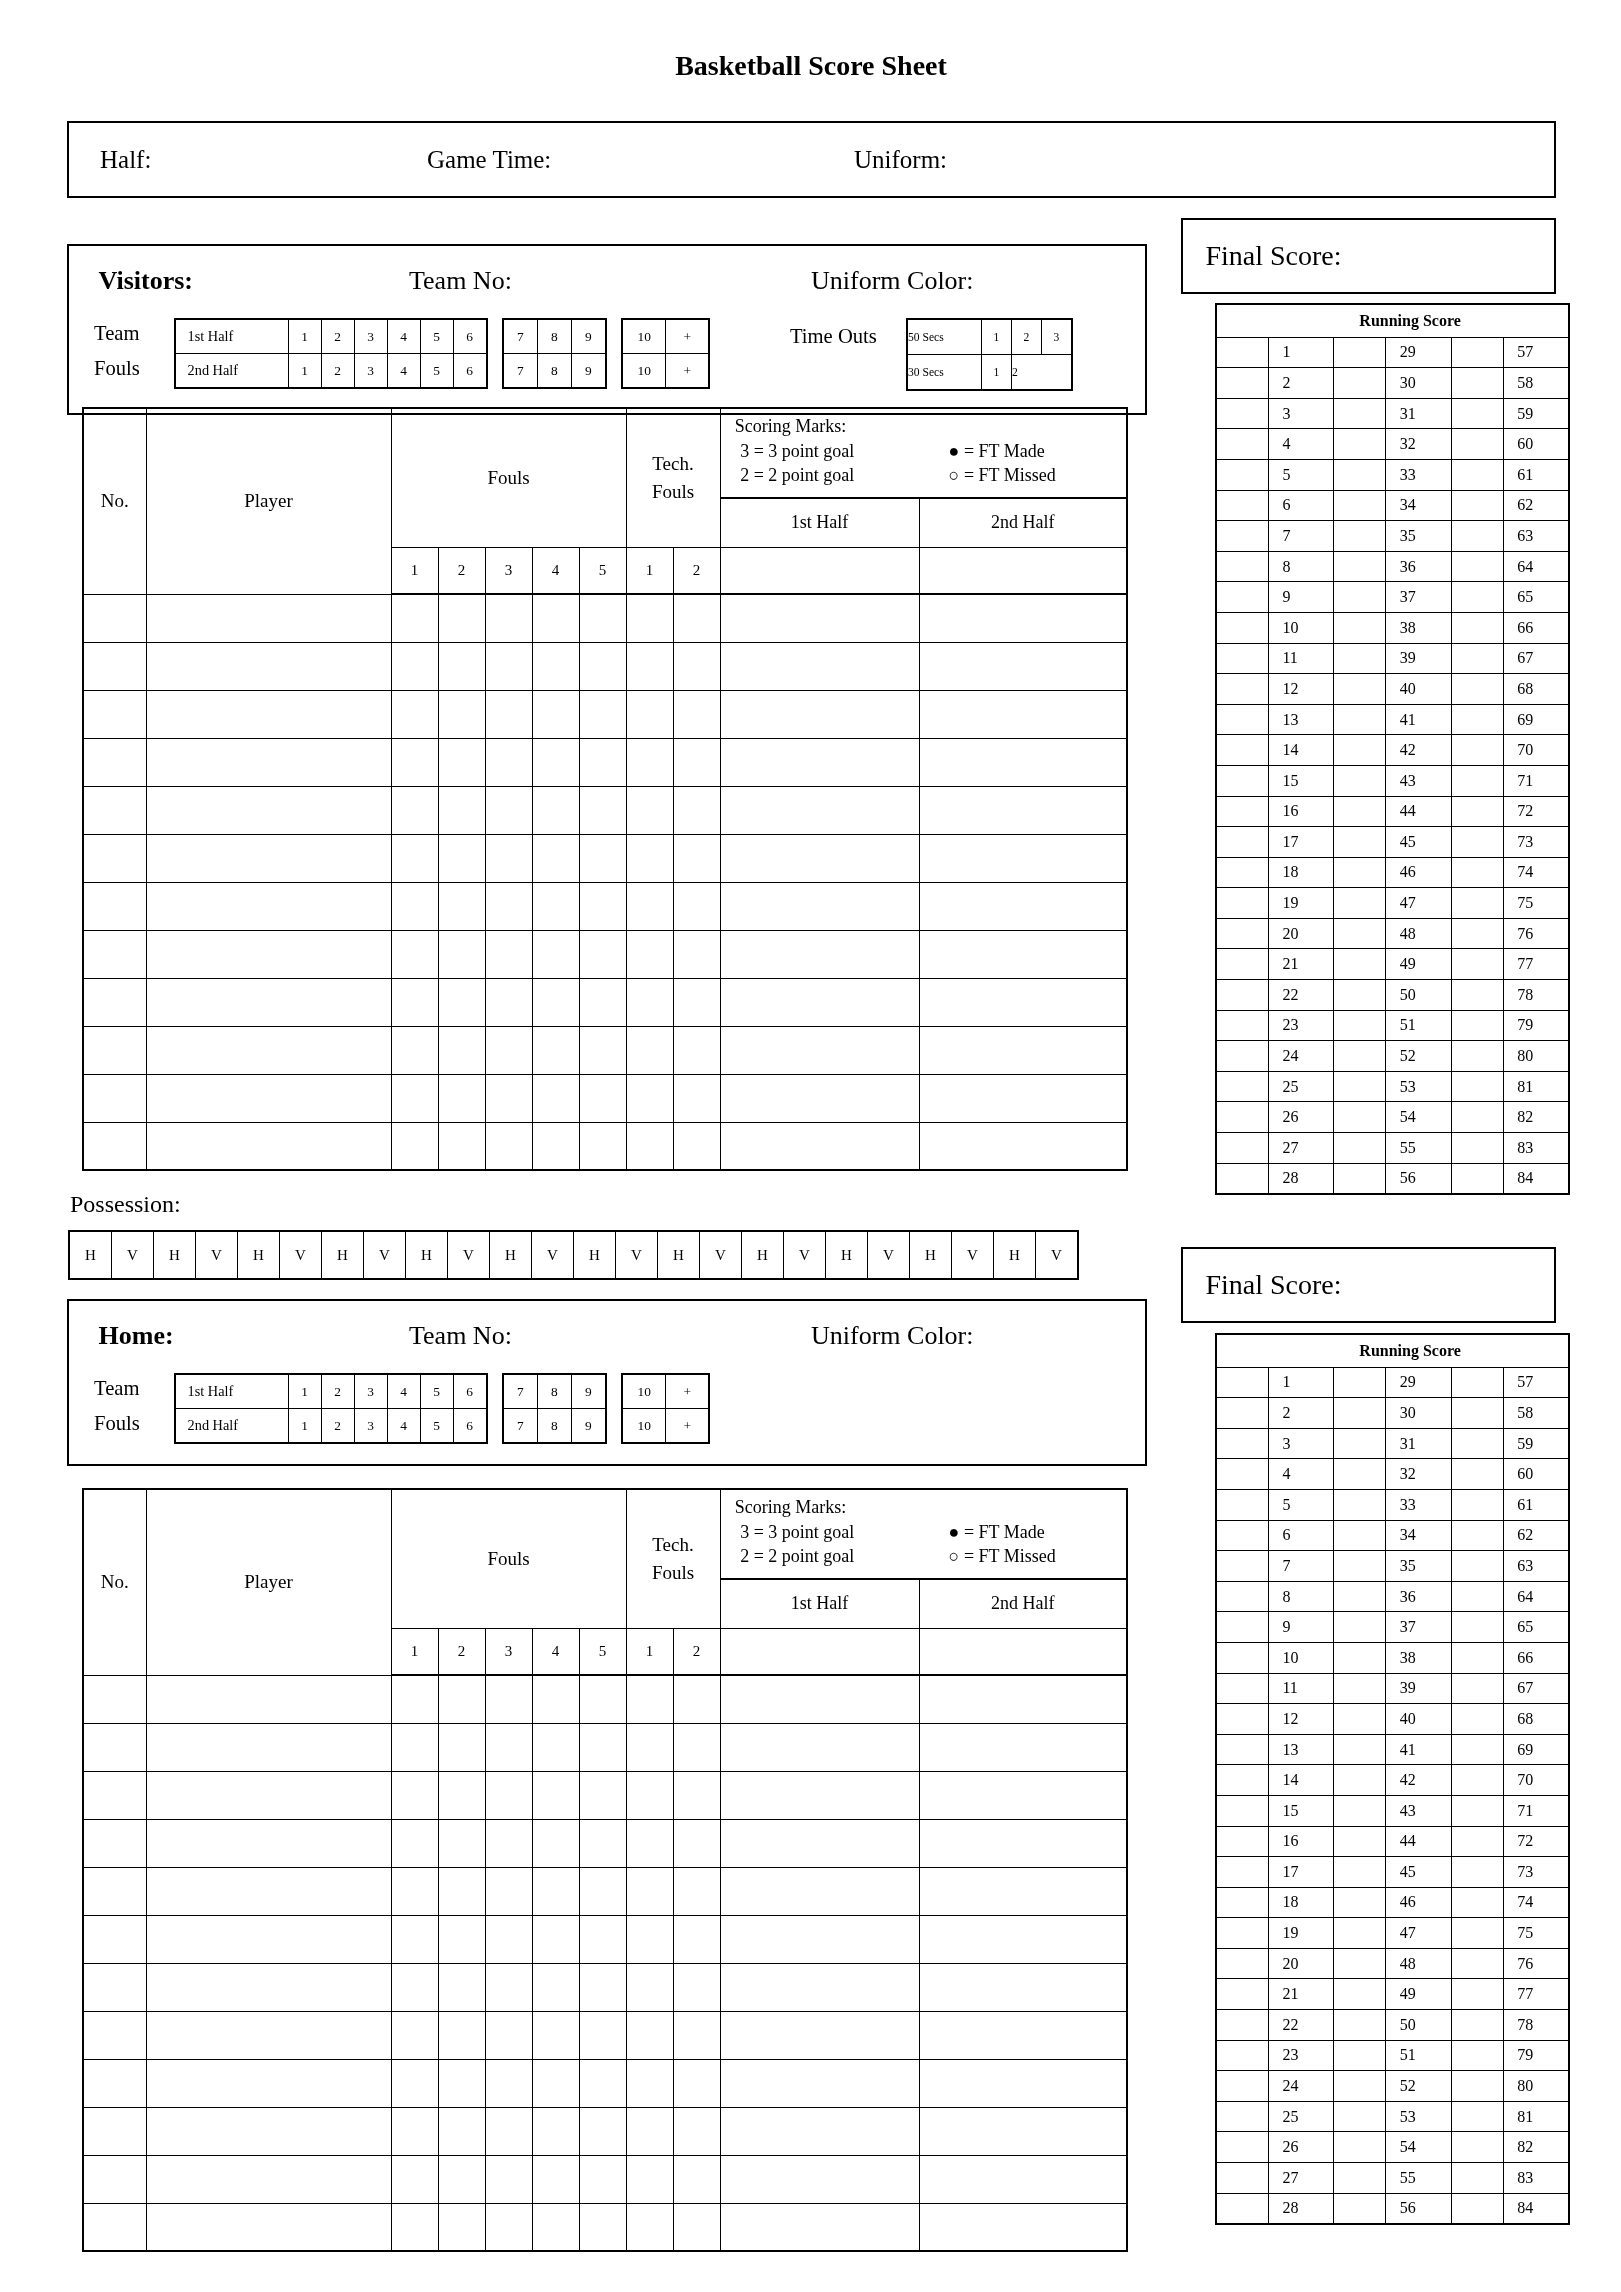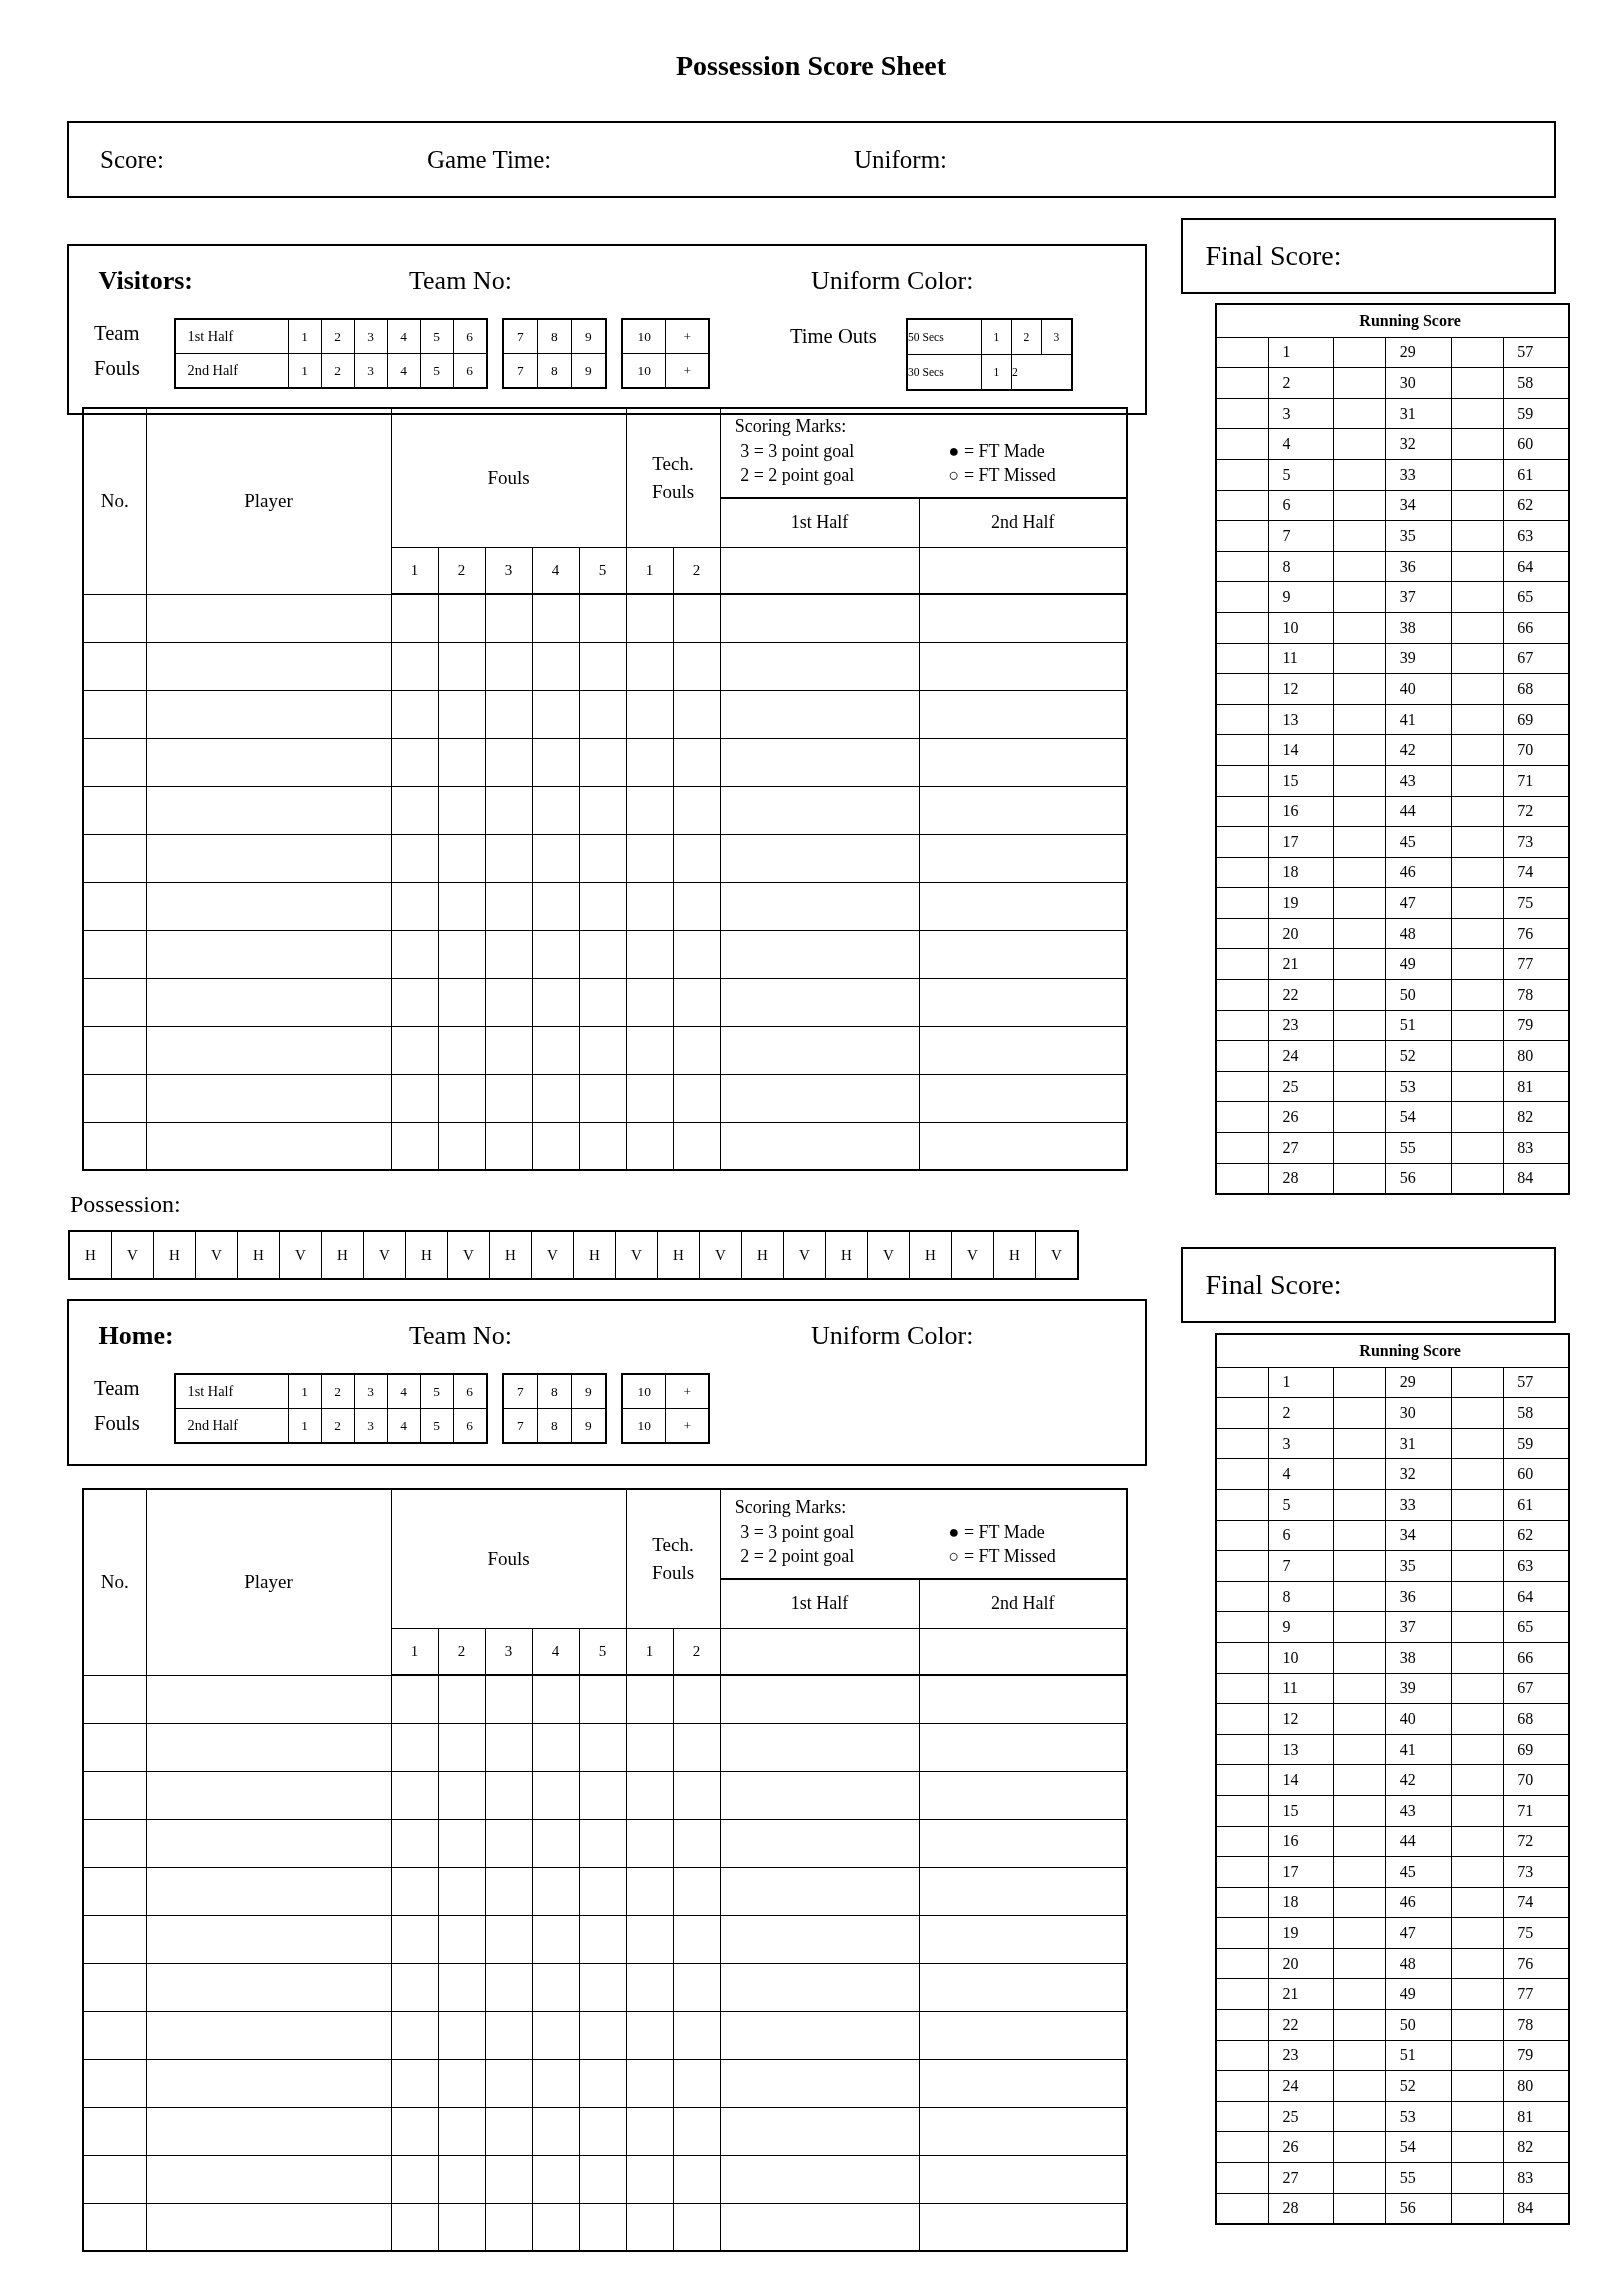--- a/index.html
+++ b/index.html
@@ -91,24 +91,24 @@
                    text-align:center; font-size:15px; padding:0; }
 
   
   .field { position:absolute; }
 </style>
 </head>
 <body>
 
 <div class="page">
 
-  <div class="abs title">Possession Score Sheet</div>
+  <div class="abs title">Basketball Score Sheet</div>
 
   <div class="abs info-box">
-    <span class="info-label" style="left:31px">Score:</span>
+    <span class="info-label" style="left:31px">Half:</span>
     <span class="field" style="left:112px;top:18px;width:233px;height:38px"></span>
     <span class="info-label" style="left:358px">Game Time:</span>
     <span class="field" style="left:533px;top:18px;width:251px;height:38px"></span>
     <span class="info-label" style="left:785px">Uniform:</span>
     <span class="field" style="left:922px;top:18px;width:502px;height:38px"></span>
   </div>
 
   <div class="abs section-box sec-visitors">
     <span class="sec-name">Visitors:</span>
     <span class="field" style="left:157px;top:16px;width:170px;height:36px"></span>

